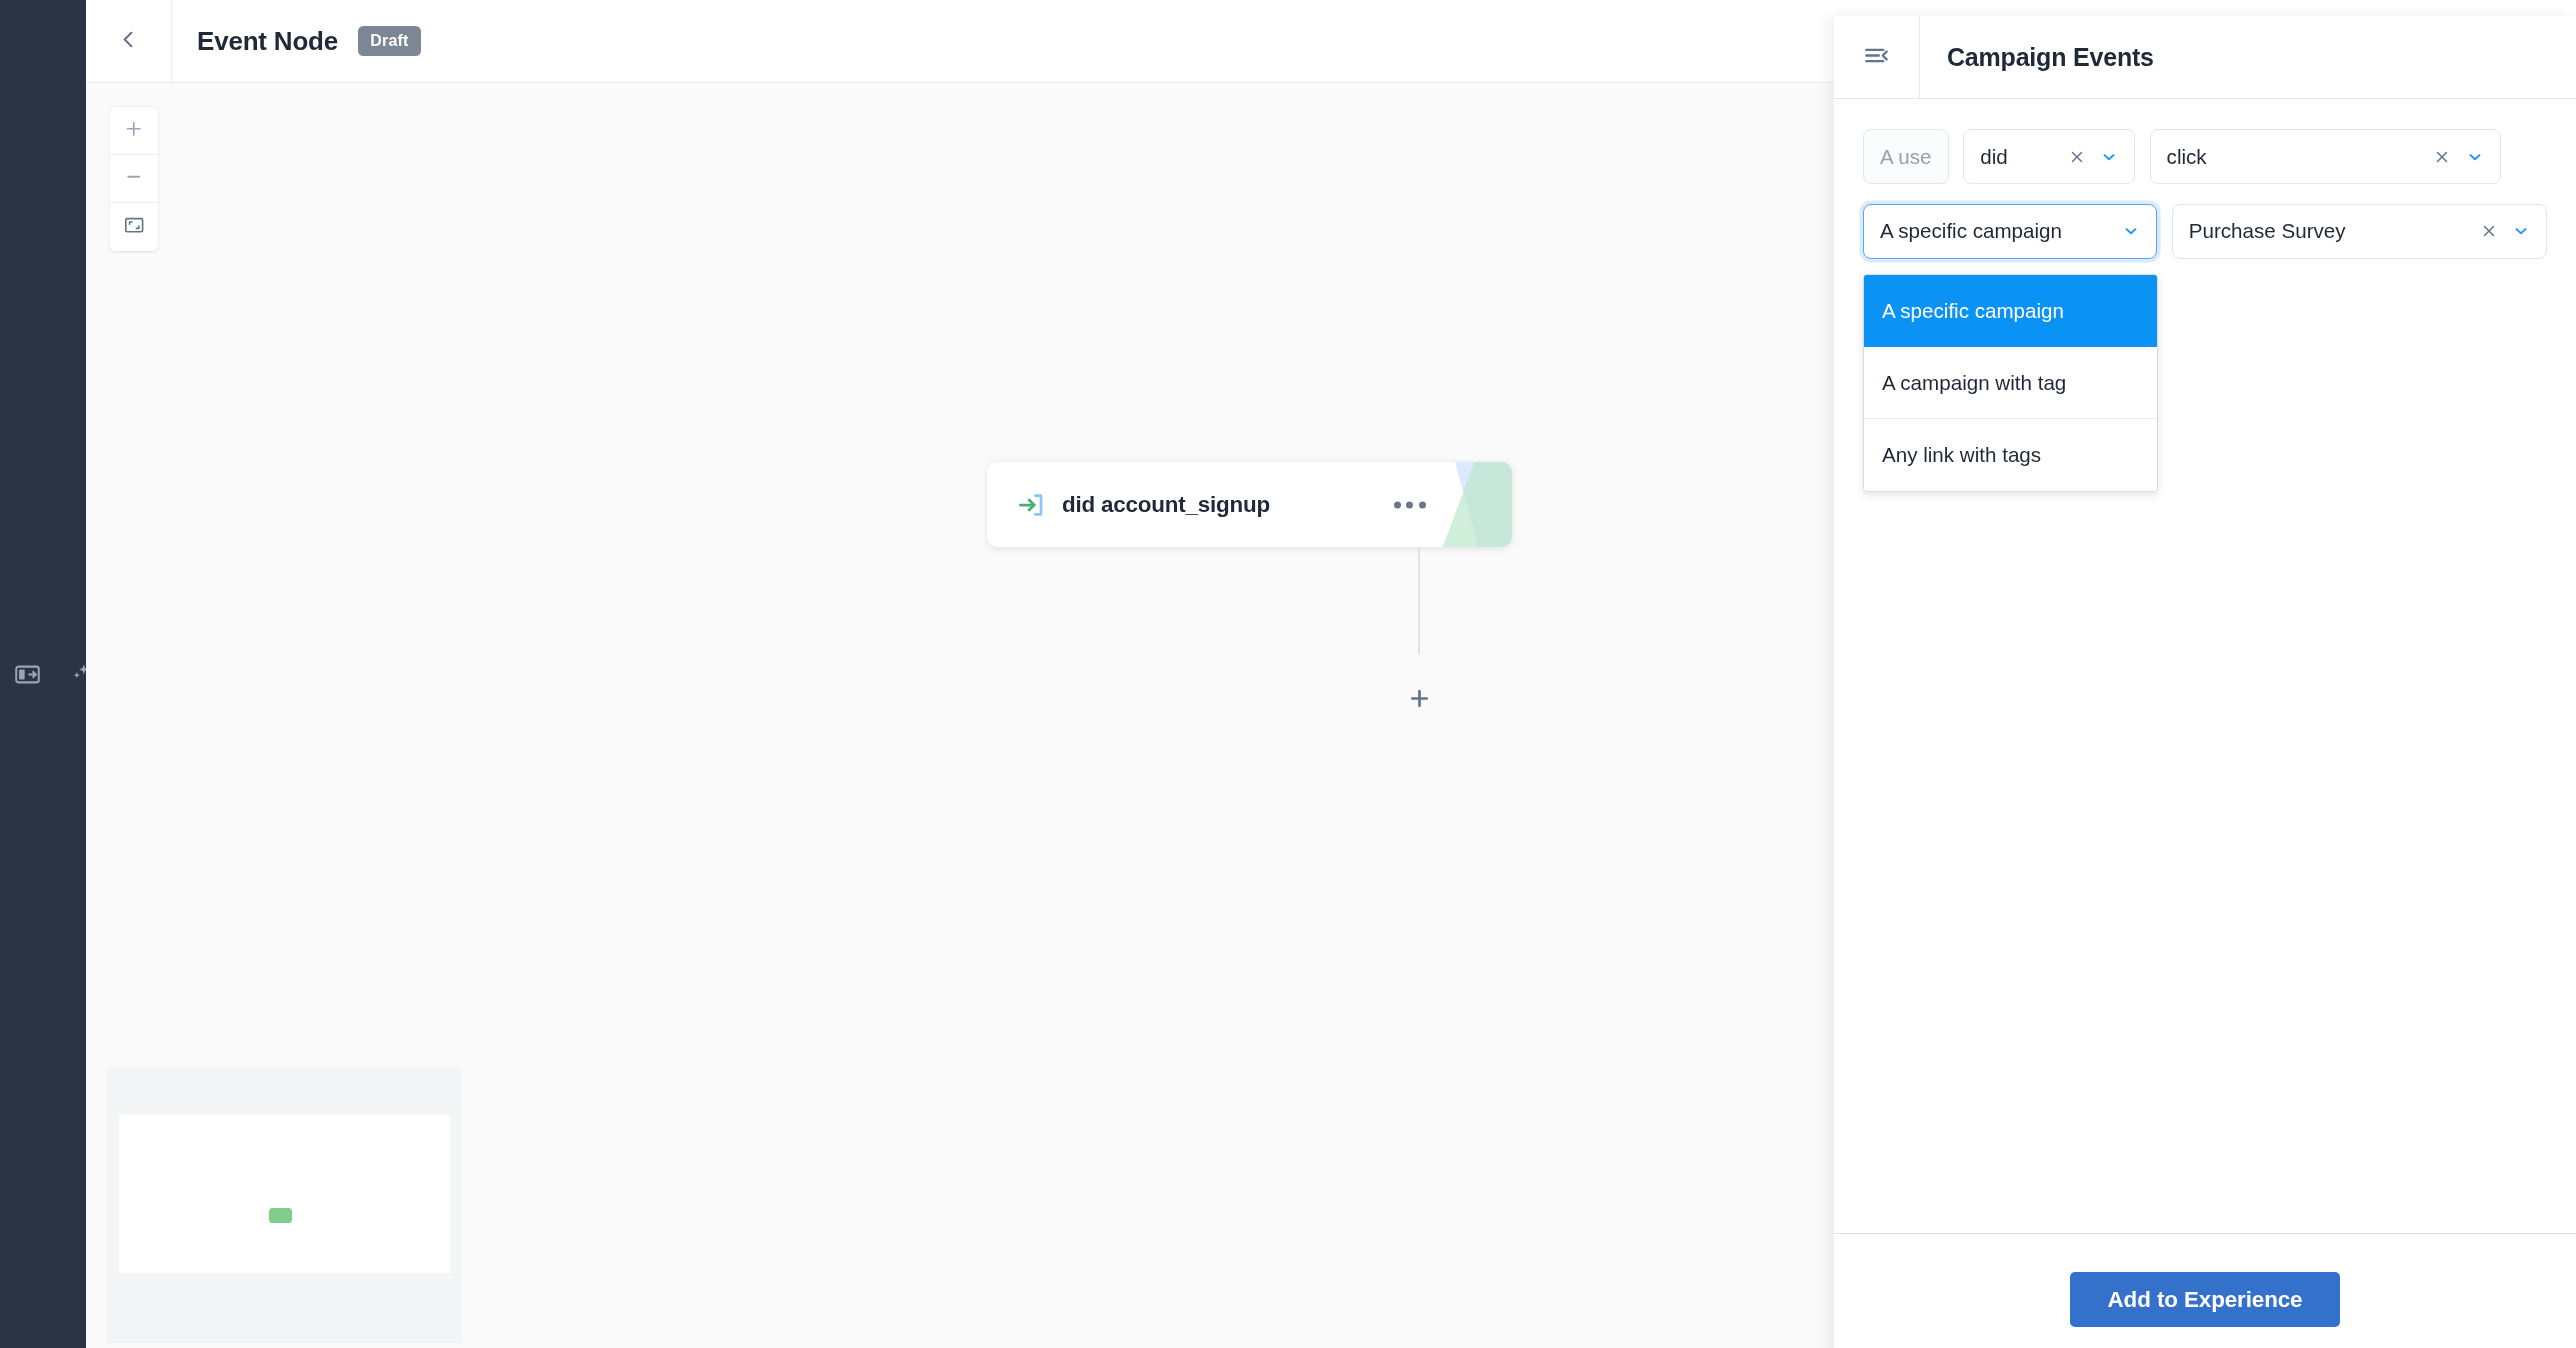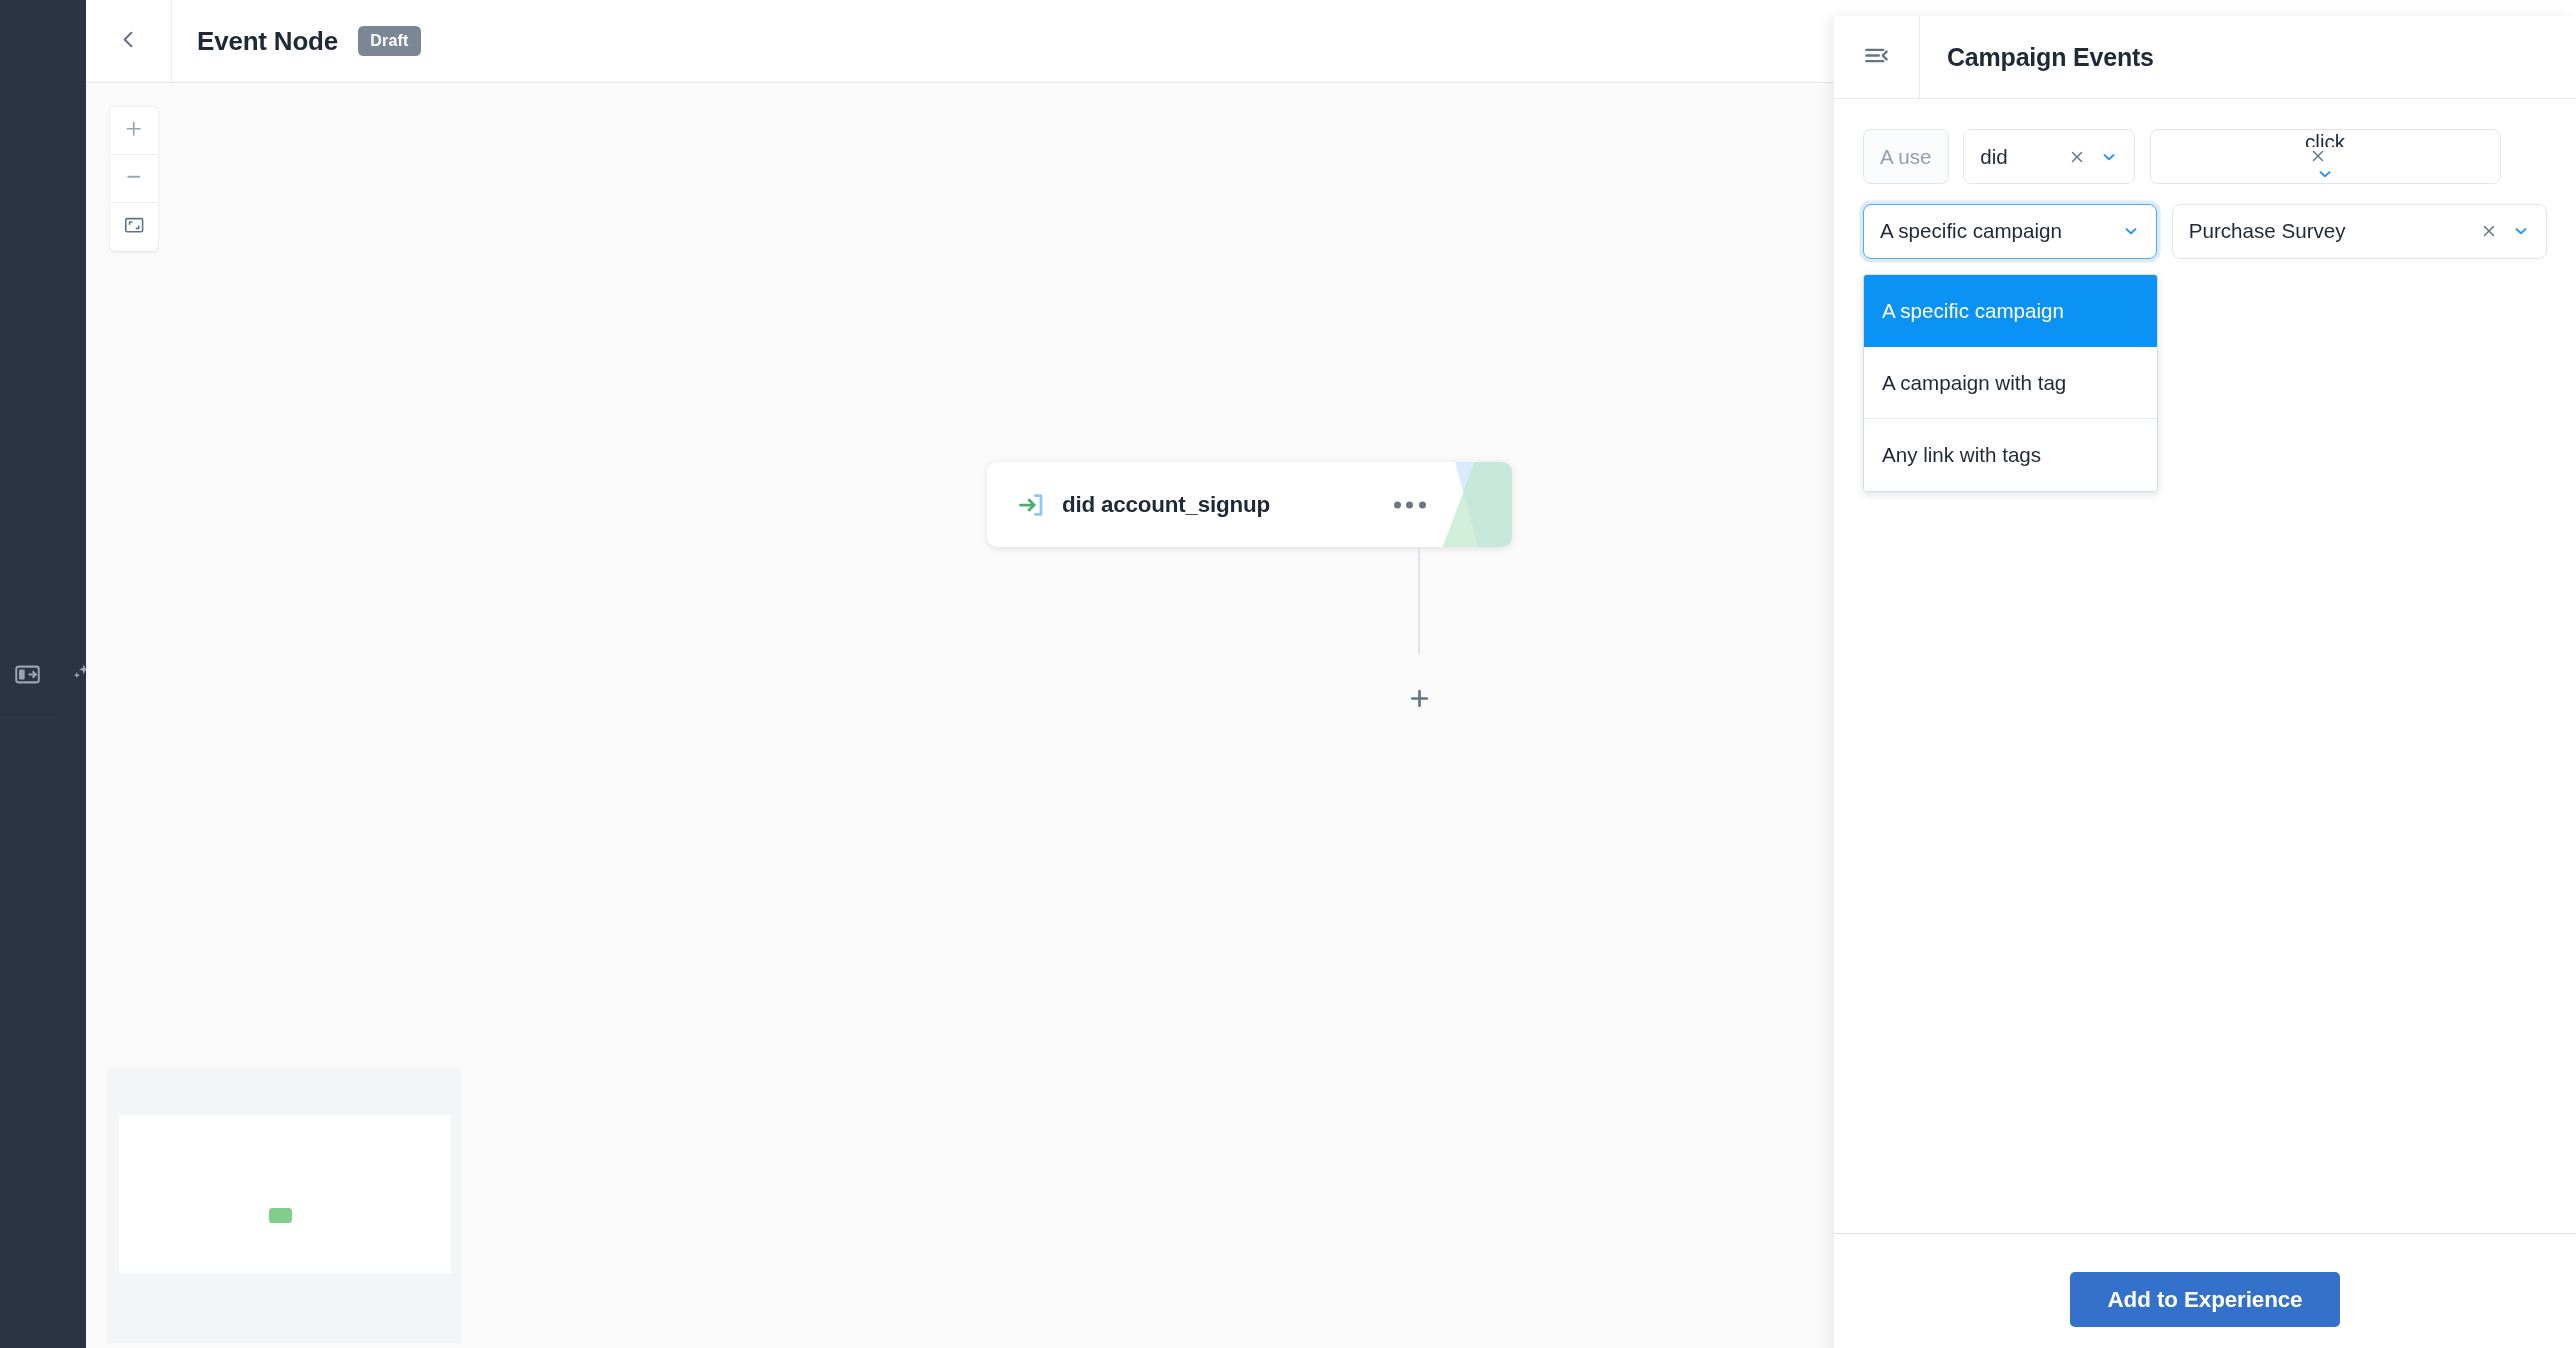--- a/index.html
+++ b/index.html
@@ -156,21 +156,21 @@
   }
   .pill.readonly { background: #fbfcfd; color: #94a0b0; cursor: default; }
   .pill .pill-text { flex: 1; white-space: nowrap; overflow: hidden; }
   .pill .clear-x { color: #64748b; font-size: 21.5px; margin-right: 14.3px; cursor: pointer;
     display: flex; align-items: center; }
   .pill .caret { color: #2196f3; display: flex; align-items: center; cursor: pointer; }
   .pill.focused { border-color: #57a6f5; box-shadow: 0 0 0 3.6px rgba(87,166,245,.22); }
 
   .w-user  { width: 86px; justify-content: center; }
   .w-did   { width: 172px; }
-  .w-click { width: 351px; flex-direction: column; }
+  .w-click { width: 351px; }
   .w-camp  { width: 295px; }
   .w-surv  { width: 376px; }
 
   .dropdown {
     position: absolute; left: 29px; top: 175px; width: 295px;
     background: #ffffff; border: 0.9px solid #d8dde3; border-radius: 3.6px;
     box-shadow: 0 2.7px 9px rgba(20,30,55,.12); overflow: hidden; z-index: 30;
   }
   .dd-item {
     height: 72px; display: flex; align-items: center; padding: 0 18px;

